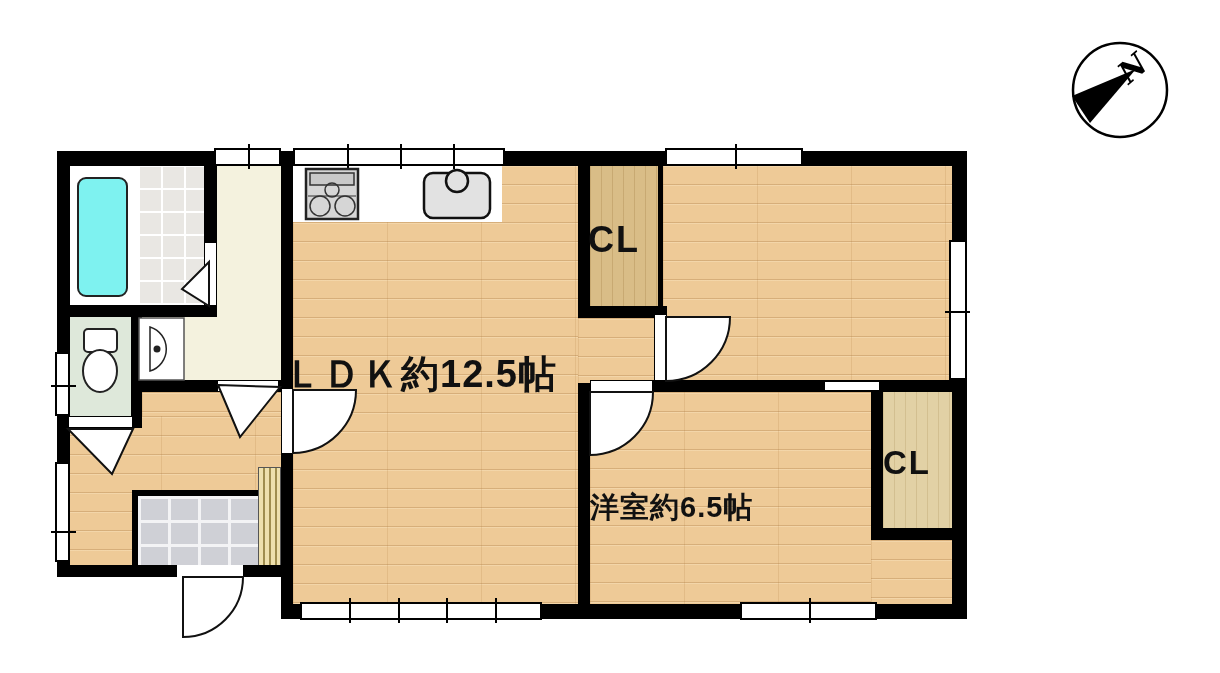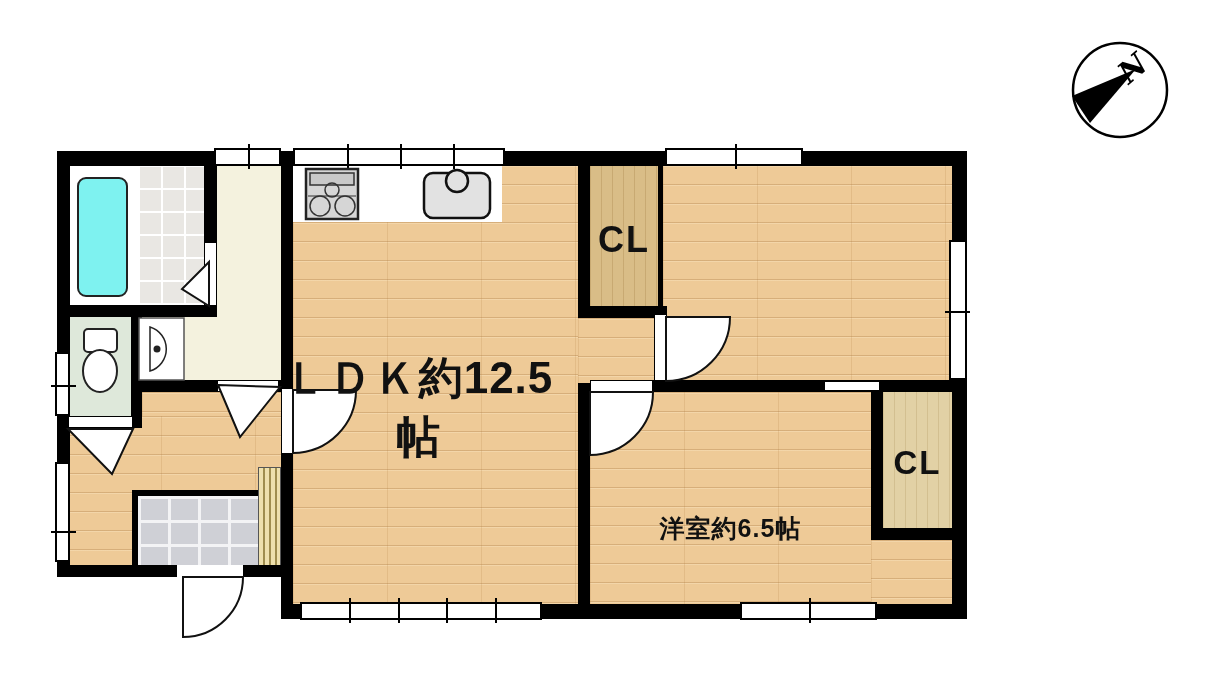--- a/index.html
+++ b/index.html
@@ -28,21 +28,21 @@
   .sage{background:#dee8da;}
   .white{background:#ffffff;}
   .wall{background:#000;z-index:2;}
   .window{background:#fff;border:2px solid #000;z-index:4;}
   .tickv{background:#000;width:2px;top:-6px;height:25px;z-index:5;}
   .tickh{background:#000;height:2px;left:-6px;width:25px;z-index:5;}
   .leaf{background:#fff;border:1.5px solid #000;z-index:3;}
   .gap{background:#fff;z-index:3;}
   .gap-b{background:#fff;border:1px solid #000;z-index:3;}
   .overlay{left:0;top:0;z-index:6;}
-  .label{z-index:8;color:#111;font-weight:bold;text-align:center;letter-spacing:1px;
+  .label{z-index:8;color:#111;font-weight:bold;letter-spacing:1px;
          font-family:"Liberation Sans", sans-serif;}
   .tub{background:#7ef2f0;border:2.5px solid #222;border-radius:9px;z-index:3;}
 </style>
 </head>
 <body>
 
 <div id="plan">
 
   <div class="floor white" style="left:67px;top:165px;width:71px;height:141px;"></div>
   <div class="floor btile" style="left:138px;top:165px;width:66px;height:141px;"></div>
@@ -164,18 +164,18 @@
 
     <g>
       <circle cx="1120" cy="90" r="47" fill="#fff" stroke="#000" stroke-width="2.5"></circle>
       <polygon points="1136,69 1072,96 1090,123" fill="#000"></polygon>
       <text x="1134" y="78" transform="rotate(-40 1134 70)" text-anchor="middle" font-family="DejaVu Serif, serif" font-style="italic" font-weight="bold" font-size="30" fill="#000">N</text>
     </g>
   </svg>
 
   <div class="tub" style="left:77px;top:177px;width:51px;height:120px;z-index:5;"></div>
 
-  <div class="label" style="left:276px;top:349px;width:285px;font-size:44px;">ＬＤＫ約12.5帖</div>
-  <div class="label" style="left:590px;top:488px;width:281px;font-size:25px;margin-top:24px;">洋室約6.5帖</div>
+  <div class="label" style="left:284px;top:349px;width:285px;font-size:38px;">ＬＤＫ約12.5帖</div>
+  <div class="label" style="left:590px;top:488px;width:281px;font-size:29px;">洋室約6.5帖</div>
   <div class="label" style="left:588px;top:219px;width:72px;font-size:36px;letter-spacing:2px;">CL</div>
   <div class="label" style="left:883px;top:444px;width:69px;font-size:33px;letter-spacing:2px;">CL</div>
 
 </div>
 
 </body></html>

